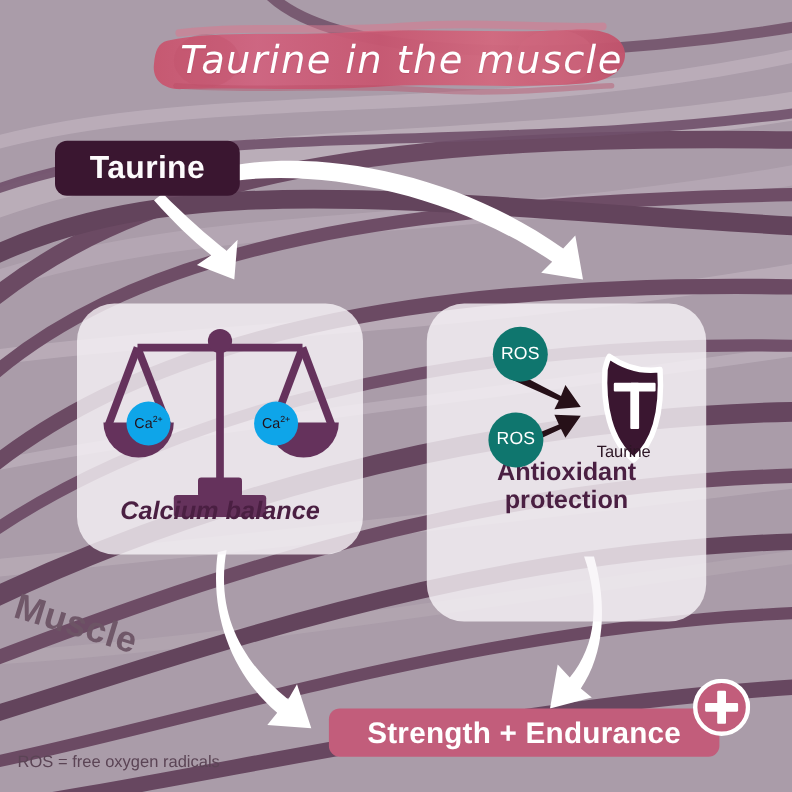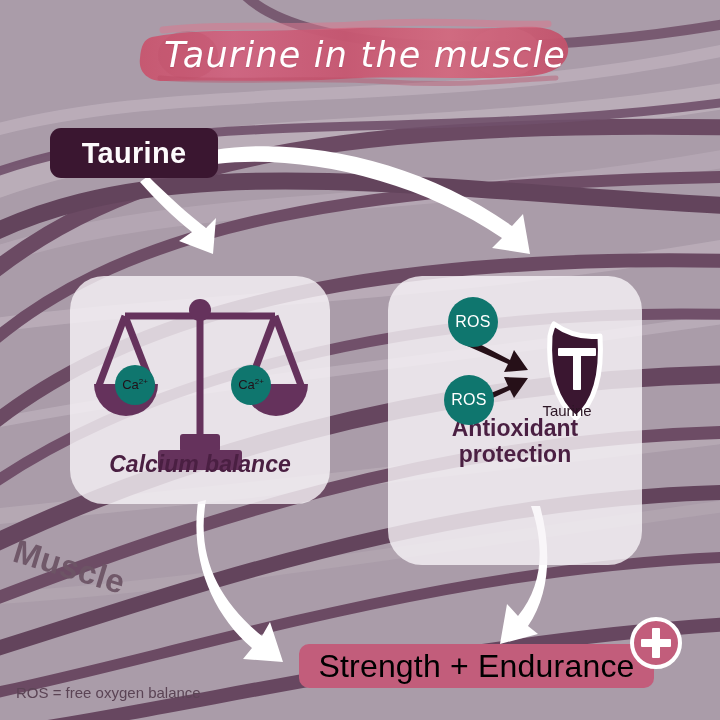--- a/index.html
+++ b/index.html
@@ -51,21 +51,21 @@
     position:absolute;left:0;width:100%;
     text-align:center;color:#4a1f42;
     font-size:23px;font-weight:700;line-height:1.12;
   }
   #calcium-title{top:176px;font-style:italic;}
   #antiox-title{top:140px;}
 
   
   .ca-bubble{
     position:absolute;width:40px;height:40px;border-radius:50%;
-    background:#0f766e;
+    background:#0ea5e9;
     display:flex;align-items:center;justify-content:center;
     color:#231018;font-size:13px;font-weight:400;
   }
   .ca-bubble sup{font-size:8px;vertical-align:super;}
   #ca-left{left:115px;top:365px;}
   #ca-right{left:231px;top:365px;}
 
   
   .ros{
     position:absolute;width:50px;height:50px;border-radius:50%;
@@ -82,21 +82,21 @@
     text-align:center;color:#2c1524;font-size:15px;
   }
 
   
   #strength-bar{
     position:absolute;left:299px;top:644px;width:355px;height:44px;
     background:#c25d7b;border-radius:10px;
     display:flex;align-items:center;justify-content:center;
   }
   #strength-bar span{
-    color:#000000;font-size:32px;font-weight:400;letter-spacing:.2px;
+    color:#ffffff;font-size:27px;font-weight:700;letter-spacing:.2px;
     white-space:nowrap;
   }
   #plus-badge{
     position:absolute;left:630px;top:617px;width:52px;height:52px;
   }
 
   
   #muscle-word{
     position:absolute;left:20px;top:532px;
     color:#6d5566;
@@ -260,15 +260,15 @@
 
   <div id="strength-bar">
     <span>Strength + Endurance</span>
   </div>
   <svg id="plus-badge" viewBox="0 0 52 52" xmlns="http://www.w3.org/2000/svg">
     <circle cx="26" cy="26" r="24" fill="#c25d7b" stroke="#ffffff" stroke-width="4"></circle>
     <rect x="22" y="11" width="8" height="30" rx="1" fill="#ffffff"></rect>
     <rect x="11" y="22" width="30" height="8" rx="1" fill="#ffffff"></rect>
   </svg>
 
-  <div id="footnote">ROS = free oxygen balance</div>
+  <div id="footnote">ROS = free oxygen radicals</div>
 
 </div>
 
 </body></html>

